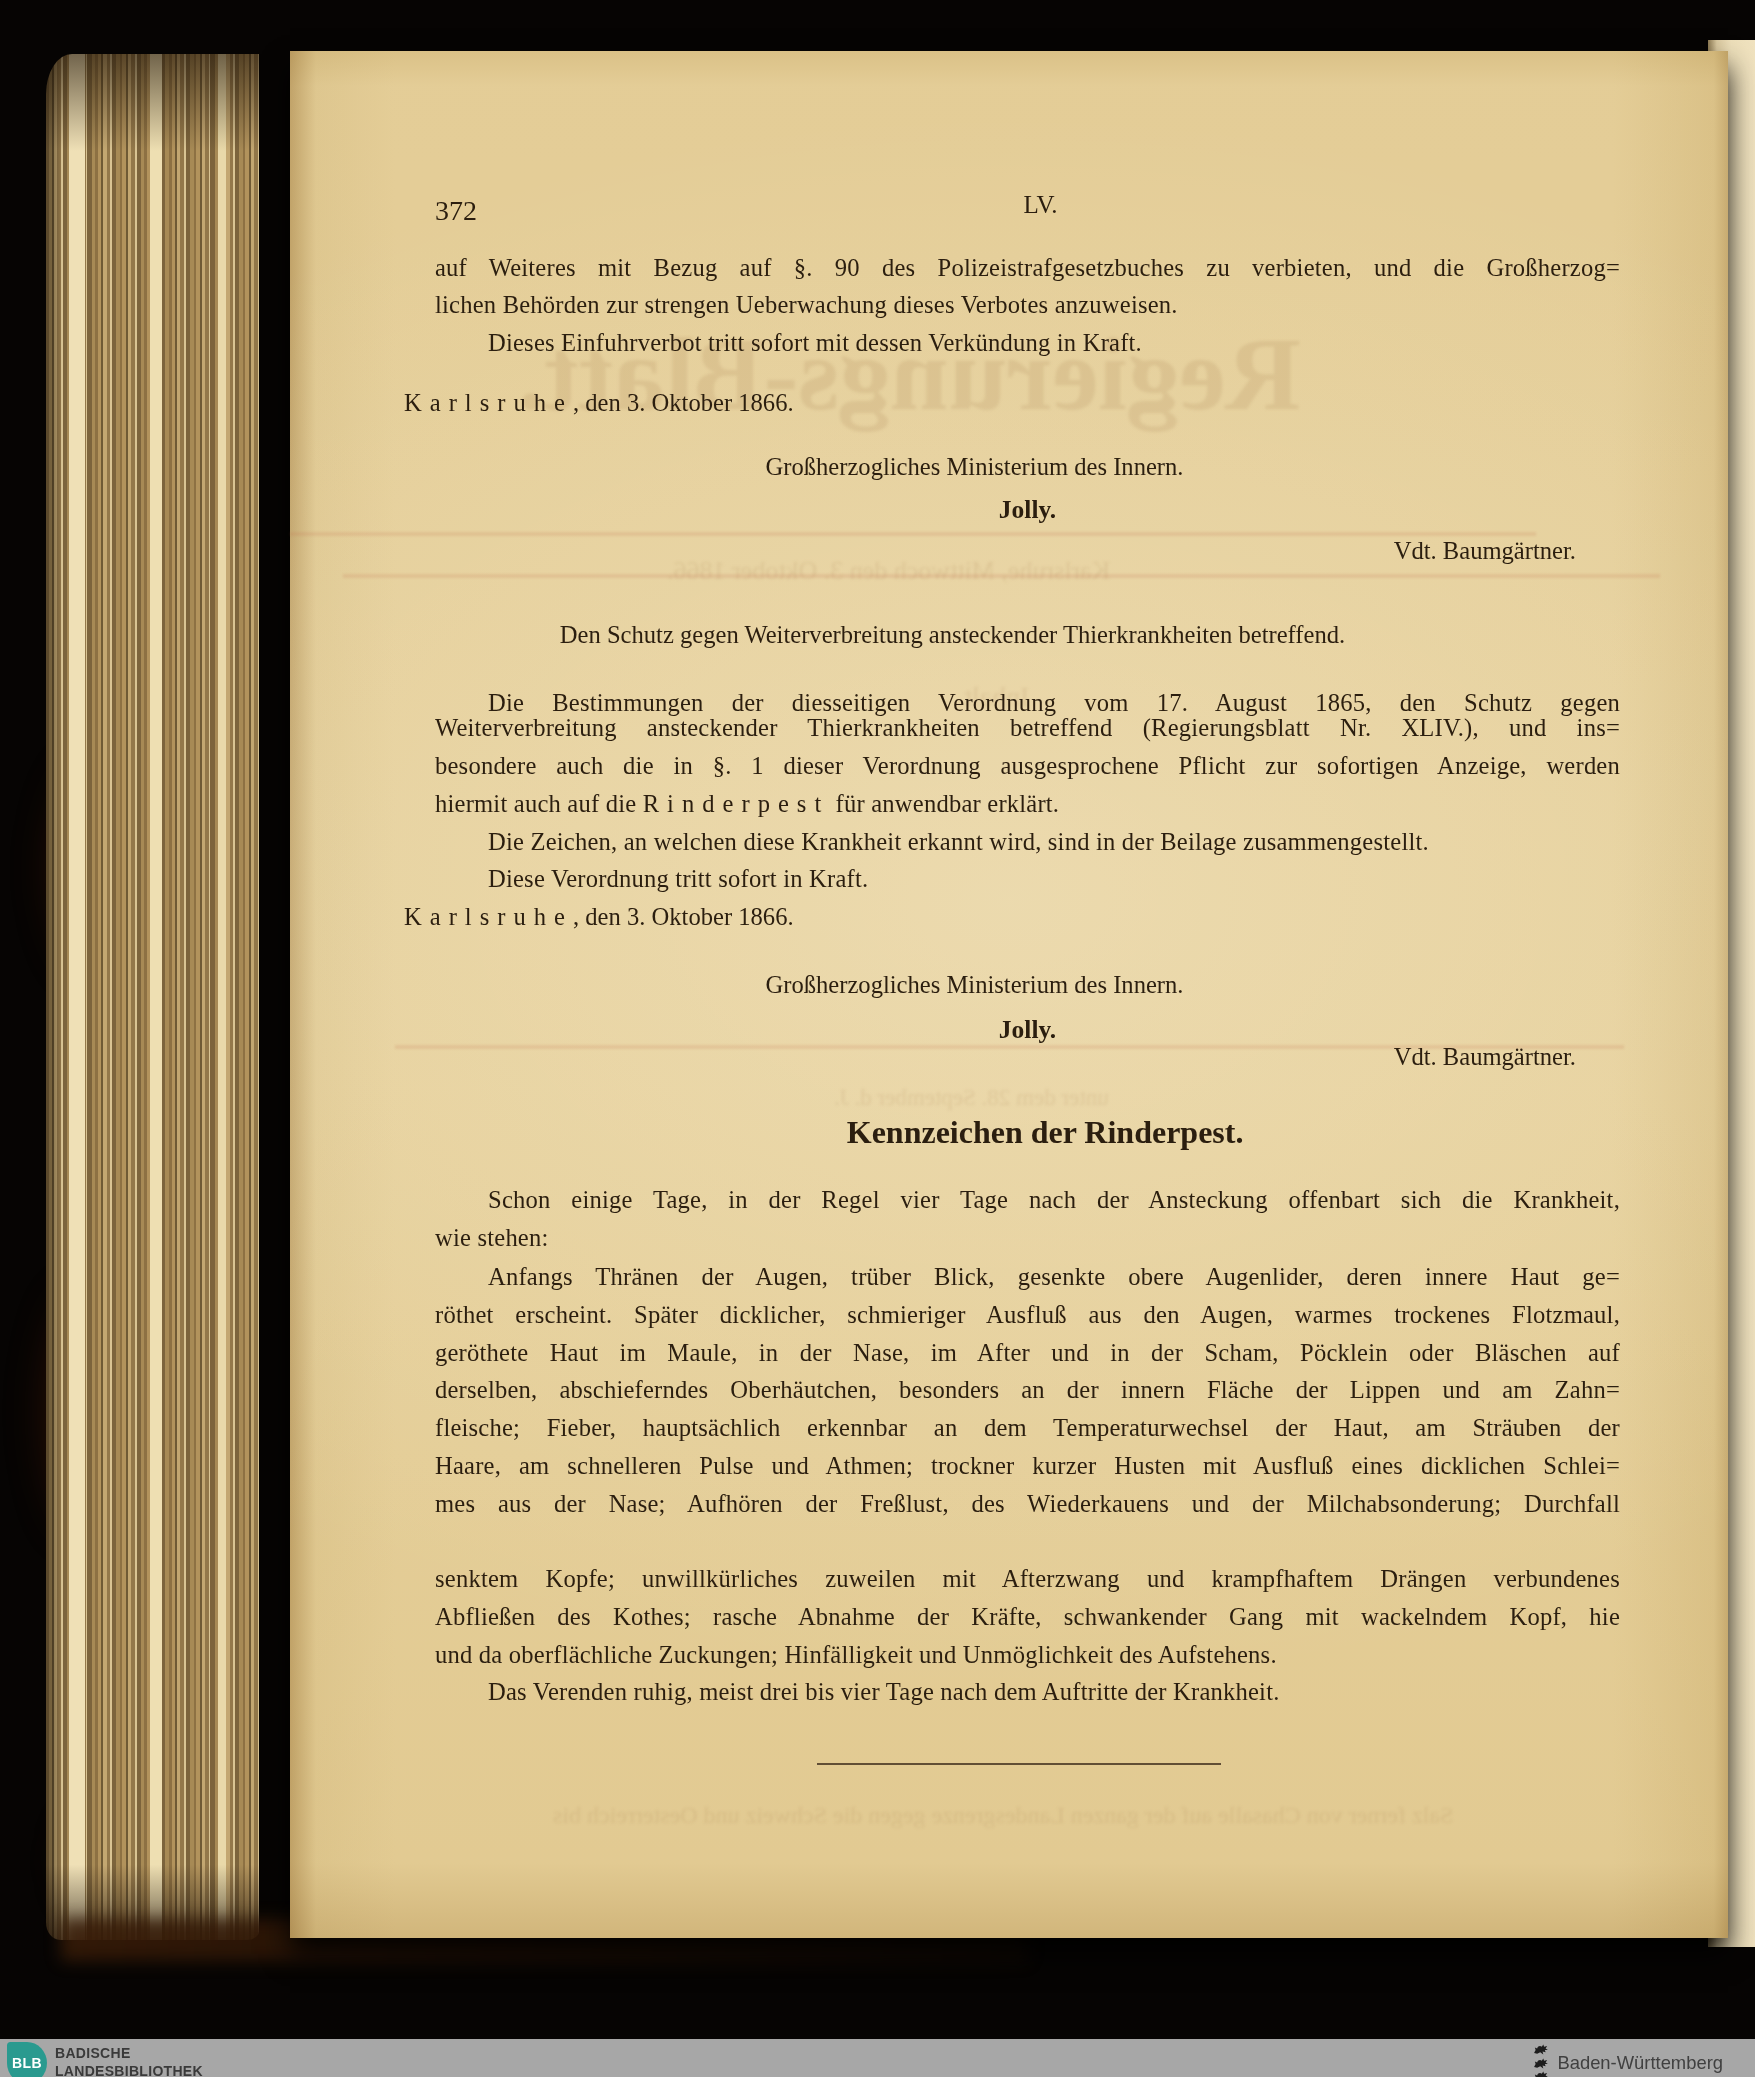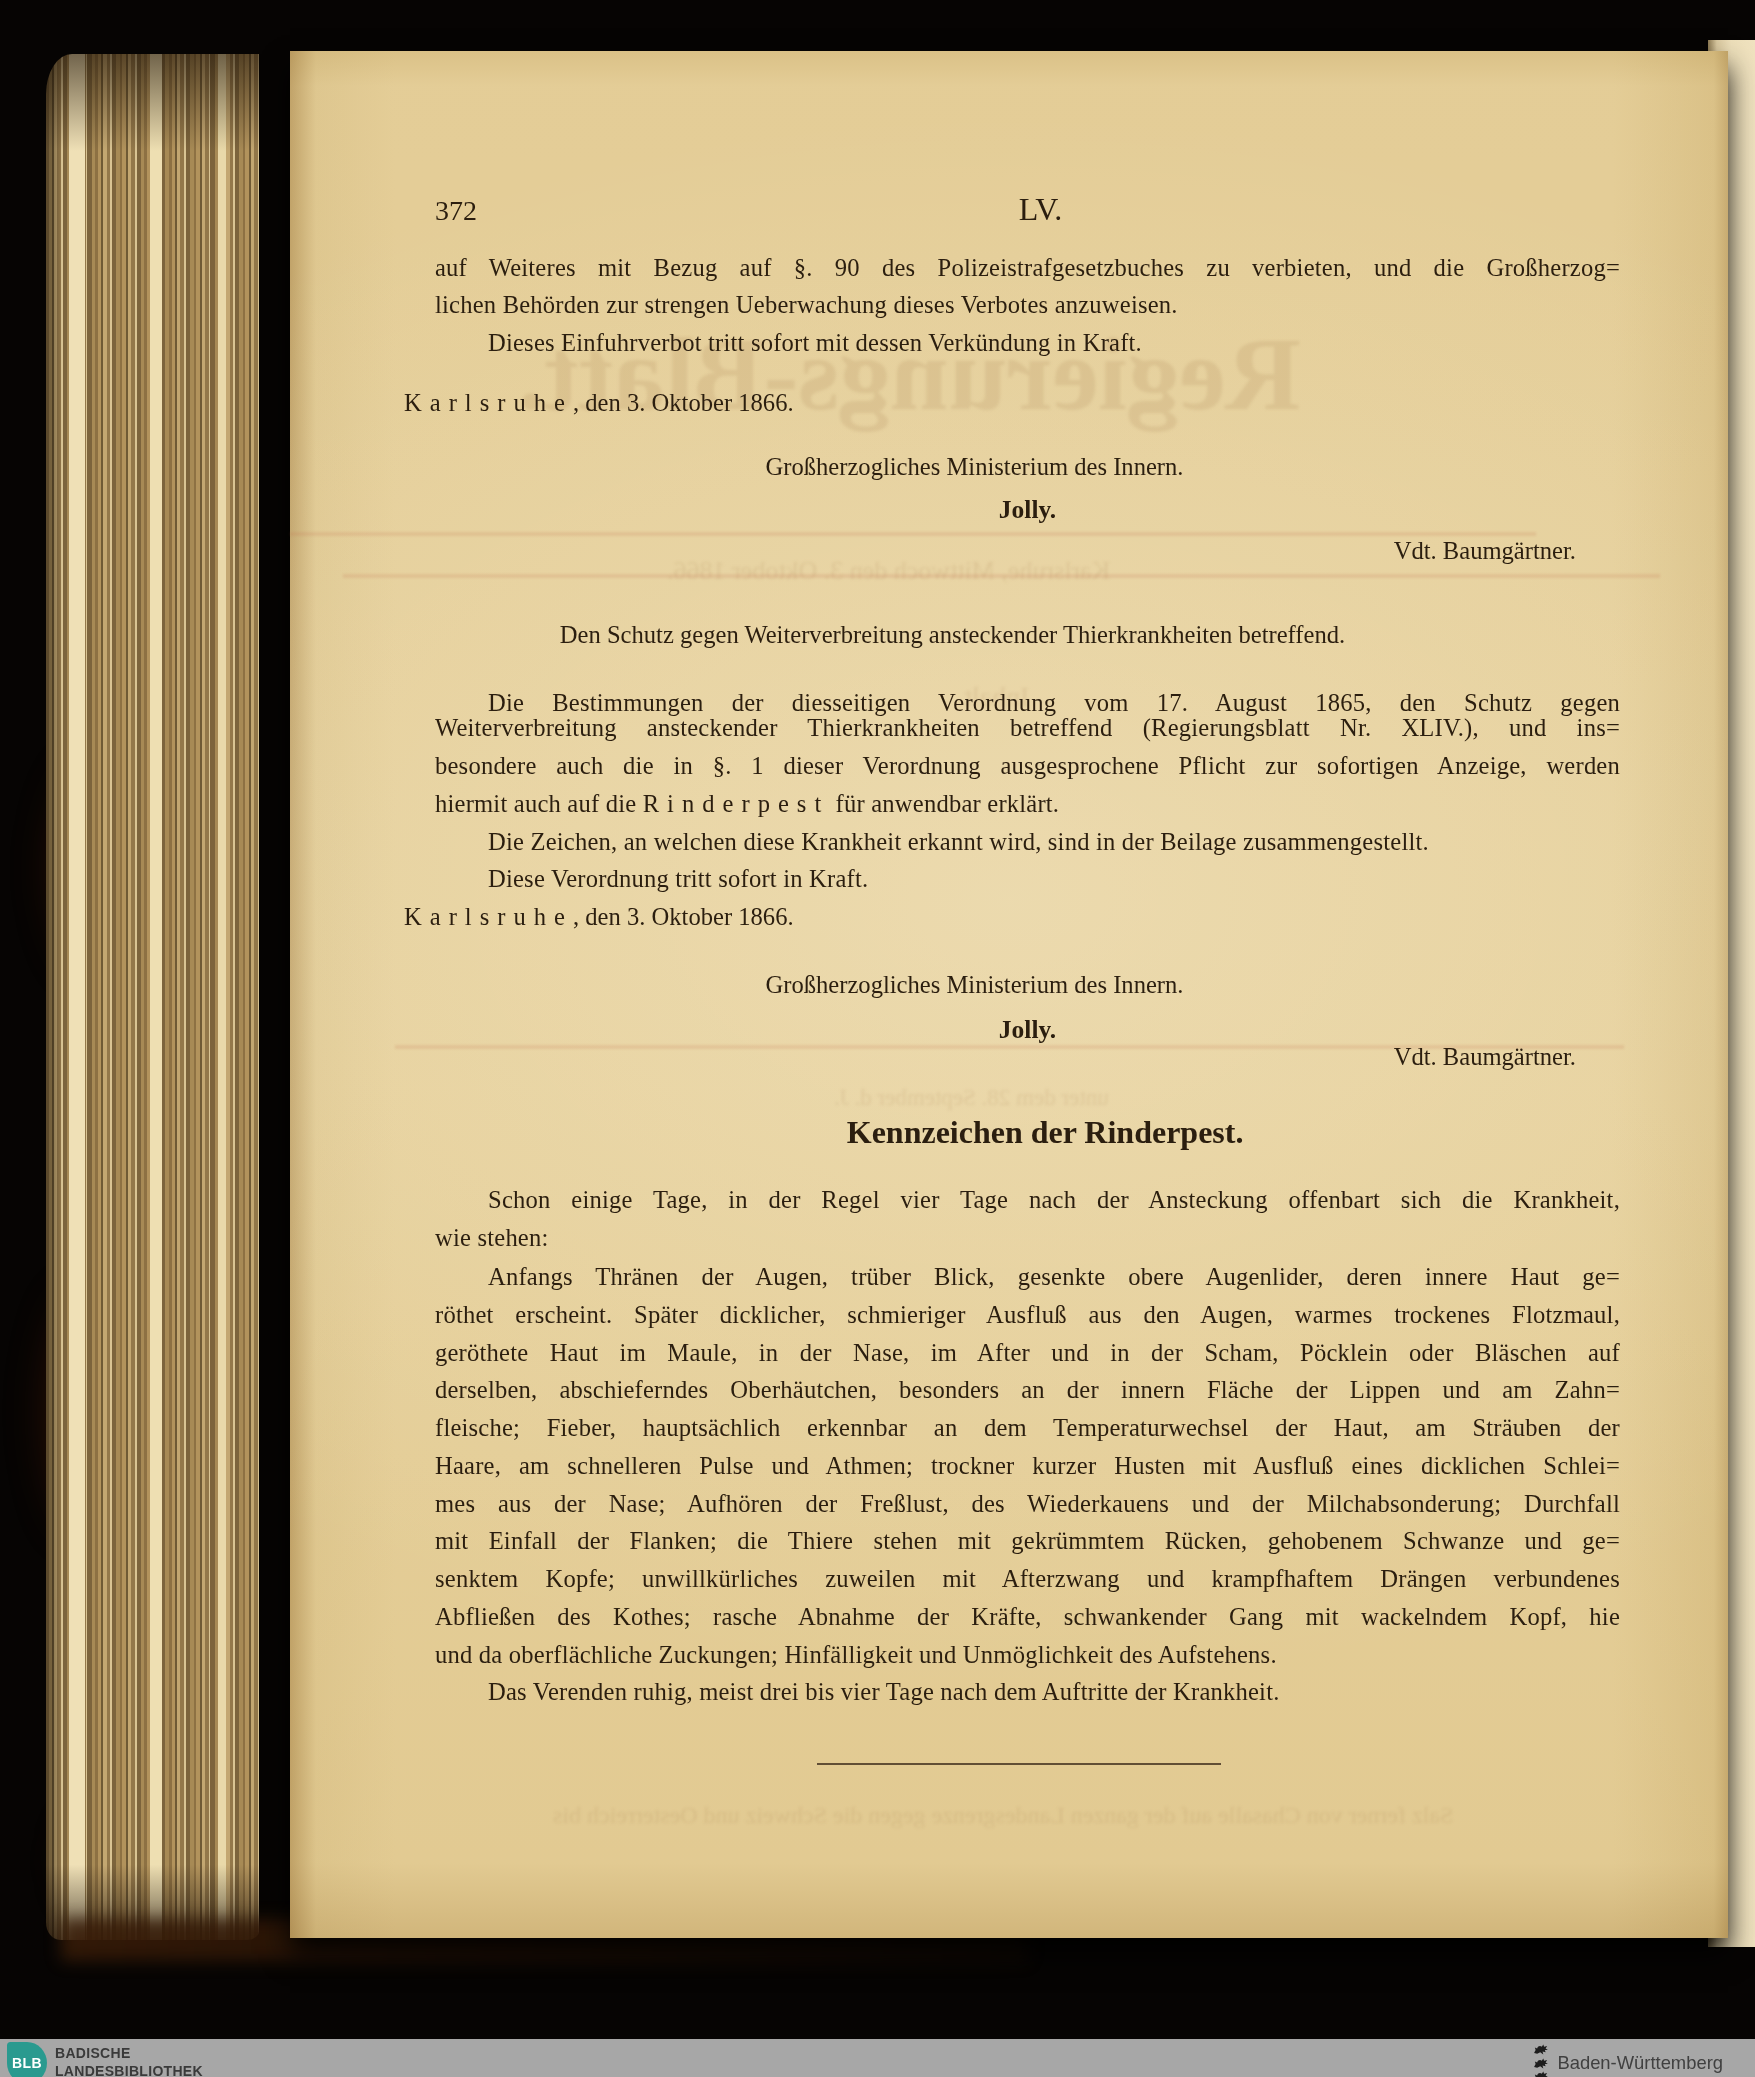--- a/index.html
+++ b/index.html
@@ -60,21 +60,21 @@
     color:#2b1e0f;letter-spacing:0.2px;
   }
   .line.end{text-align-last:left;}
   .line.ind{text-indent:53px;}
   .cline{position:absolute;left:145px;width:1185px;text-align:center;font-size:24.6px;line-height:39px;}
   .dateline{position:absolute;left:114px;font-size:24.6px;line-height:39px;}
   .sp{letter-spacing:8px;}
   .jolly{font-weight:bold;font-size:25.5px;}
   .vdt{position:absolute;left:145px;width:1185px;text-align:right;padding-right:44px;font-size:24.6px;box-sizing:border-box;}
   .pgnum{position:absolute;left:145px;top:144px;font-size:28px;}
-  .secnum{position:absolute;left:145px;top:140px;width:1185px;text-align:center;font-size:32px;transform:translateX(13px);}
+  .secnum{position:absolute;left:145px;top:140px;width:1185px;text-align:center;font-size:25px;transform:translateX(13px);}
   .heading{font-weight:bold;font-size:32px;transform:translateX(17.6px);}
   .rule{position:absolute;left:527px;top:1712px;width:404px;height:1.8px;background:#4a3825;opacity:.85;}
   
   .ghost{
     position:absolute;transform:scaleX(-1);
     color:rgba(150,104,52,.13);filter:blur(1.8px);white-space:nowrap;
   }
   .streak{position:absolute;height:3.5px;filter:blur(0.9px);background:rgba(193,112,78,.17);}
   
   .footer-bar{
@@ -161,21 +161,20 @@
   <div class="line ind" style="top:1129px;">Schon einige Tage, in der Regel vier Tage nach der Ansteckung offenbart sich die Krankheit,</div>
   <div class="line end" style="top:1167px;">wie stehen:</div>
 
   <div class="line ind" style="top:1206px;">Anfangs Thränen der Augen, trüber Blick, gesenkte obere Augenlider, deren innere Haut ge=</div>
   <div class="line" style="top:1244px;">röthet erscheint. Später dicklicher, schmieriger Ausfluß aus den Augen, warmes trockenes Flotzmaul,</div>
   <div class="line" style="top:1319px;">derselben, abschieferndes Oberhäutchen, besonders an der innern Fläche der Lippen und am Zahn=</div>
   <div class="line" style="top:1282px;">geröthete Haut im Maule, in der Nase, im After und in der Scham, Pöcklein oder Bläschen auf</div>
   <div class="line" style="top:1357px;">fleische; Fieber, hauptsächlich erkennbar an dem Temperaturwechsel der Haut, am Sträuben der</div>
   <div class="line" style="top:1395px;">Haare, am schnelleren Pulse und Athmen; trockner kurzer Husten mit Ausfluß eines dicklichen Schlei=</div>
   <div class="line" style="top:1433px;">mes aus der Nase; Aufhören der Freßlust, des Wiederkauens und der Milchabsonderung; Durchfall</div>
-  <div class="line" style="top:1470px;">mit Einfall der Flanken; die Thiere stehen mit gekrümmtem Rücken, gehobenem Schwanze und ge=</div>
   <div class="line" style="top:1508px;">senktem Kopfe; unwillkürliches zuweilen mit Afterzwang und krampfhaftem Drängen verbundenes</div>
   <div class="line" style="top:1546px;">Abfließen des Kothes; rasche Abnahme der Kräfte, schwankender Gang mit wackelndem Kopf, hie</div>
   <div class="line end" style="top:1584px;">und da oberflächliche Zuckungen; Hinfälligkeit und Unmöglichkeit des Aufstehens.</div>
   <div class="line end ind" style="top:1621px;">Das Verenden ruhig, meist drei bis vier Tage nach dem Auftritte der Krankheit.</div>
 
   <div class="rule"></div>
 </div>
 
 <div class="footer-bar">
   <div class="blb-logo" style="background:#2a9a8f;">

